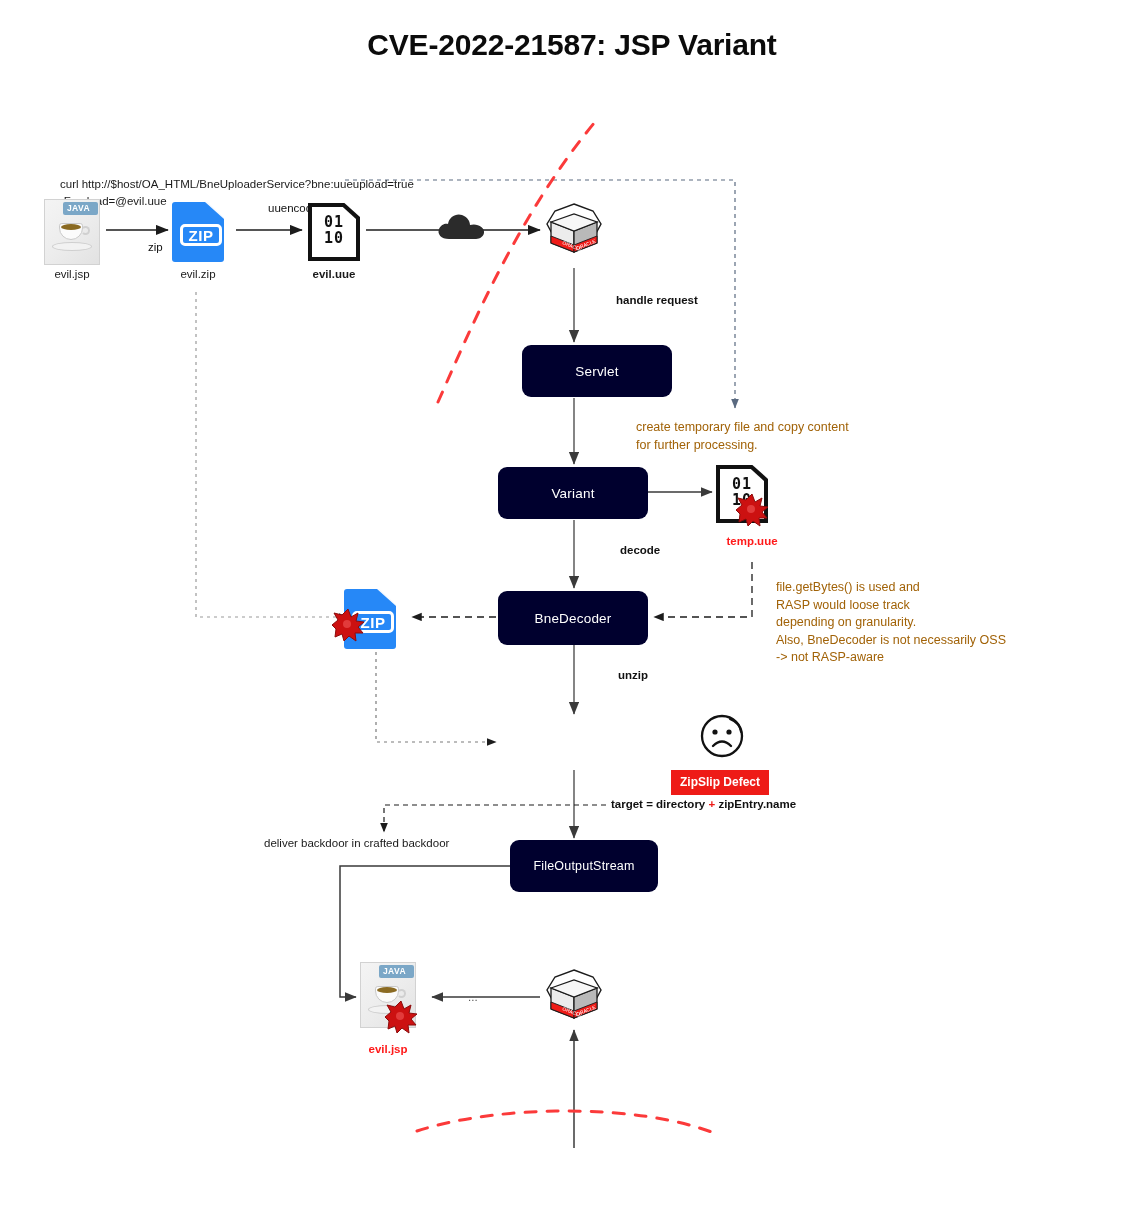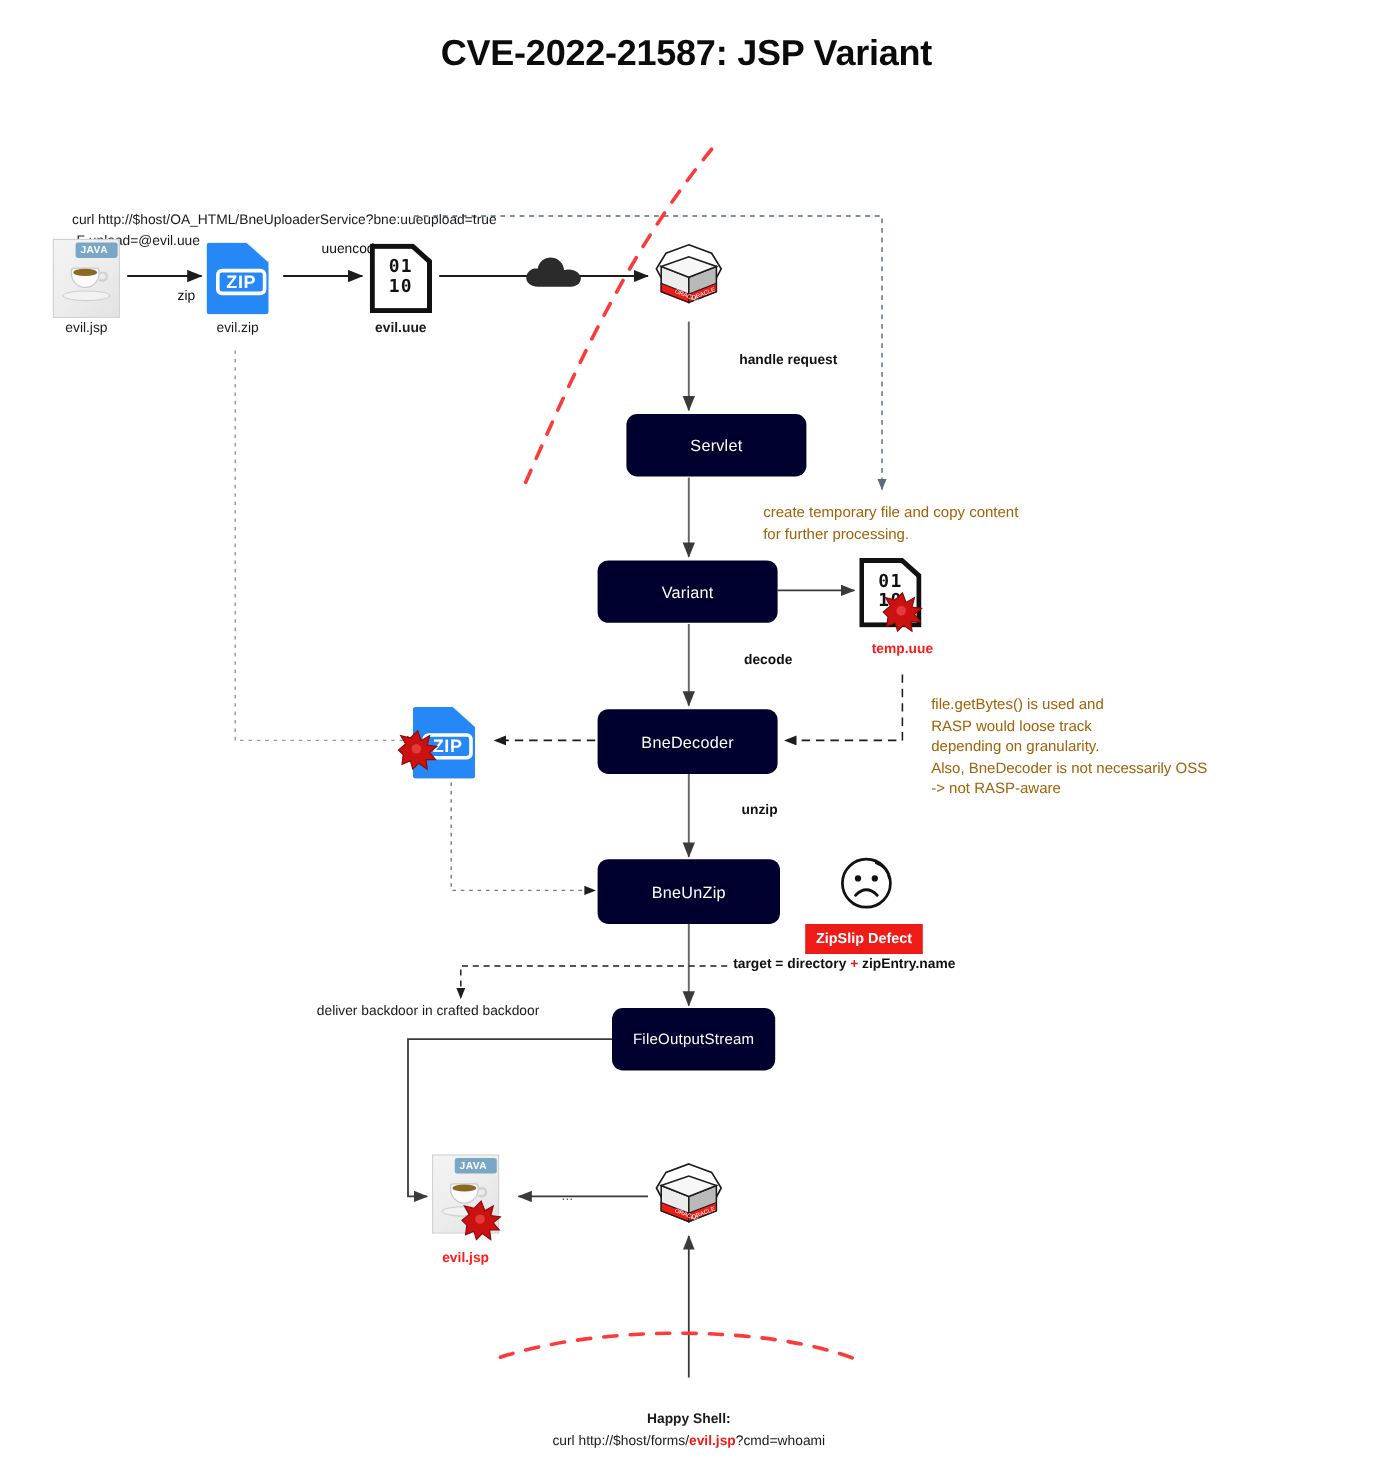--- a/index.html
+++ b/index.html
@@ -325,41 +325,38 @@
   </div>
 
   <div class="note" style="left:776px; top:579px; width:300px;"> file.getBytes() is used and
 RASP would loose track
 depending on granularity.
 Also, BneDecoder is not necessarily OSS
 -&gt; not RASP-aware</div>
 
   <div class="edge-label" style="left:591px; top:669px;">unzip</div>
 
-  <div class="node" style="left:498px; top:716px; width:152px; height:54px;">
-    <span>BneUnZip</span>
-  </div>
 
   <svg class="sad" style="left:699px; top:713px;" viewBox="0 0 46 46">
     <circle cx="23" cy="23" r="20" fill="#ffffff" stroke="#111111" stroke-width="2.3"></circle>
     <circle cx="16" cy="19" r="2.6" fill="#111111"></circle>
     <circle cx="30" cy="19" r="2.6" fill="#111111"></circle>
     <path d="M14,33 Q23,24 32,33" fill="none" stroke="#111111" stroke-width="2.4" stroke-linecap="round"></path>
     <path d="M31,6 Q41,10 42,19" fill="none" stroke="#111111" stroke-width="2" stroke-linecap="round"></path>
   </svg>
 
   <div class="badge" style="left:671px; top:770px;">ZipSlip Defect</div>
 
   <div class="formula" style="left:611px; top:798px;">
     <span>target = directory </span><span class="plus">+</span><span> zipEntry.name</span>
   </div>
 
   <div class="plain-label" style="left:264px; top:837px;">deliver backdoor in crafted backdoor</div>
 
-  <div class="node" style="left:510px; top:840px; width:136px; height:52px;">
+  <div class="node" style="left:510px; top:840px; width:148px; height:52px;">
     <span style="font-size:12.5px;">FileOutputStream</span>
   </div>
 
   <div class="icon jsp-ico" style="left:360px; top:962px;">
     <div class="sheet"></div>
     <div class="java-tag">JAVA</div>
     <div class="cup">
       <div class="saucer"></div>
         <div class="body"></div>
         <div class="coffee"></div>
@@ -378,18 +375,14 @@
     <polygon points="31,4 50,11 58,24 50,39 31,46 12,39 4,24 12,11" fill="#ffffff" stroke="#1c1c1c" stroke-width="1.4"></polygon>
     <polygon points="8,22 31,31 31,52 8,43" fill="#ececec" stroke="#1c1c1c" stroke-width="1.3"></polygon>
     <polygon points="54,22 31,31 31,52 54,43" fill="#b9b9b9" stroke="#1c1c1c" stroke-width="1.3"></polygon>
     <polygon points="8,22 31,14 54,22 31,31" fill="#f7f7f7" stroke="#1c1c1c" stroke-width="1.3"></polygon>
     <polygon points="8,36 31,45 31,52 8,43" fill="#ee1b17" stroke="#1c1c1c" stroke-width="0.9"></polygon>
     <polygon points="54,36 31,45 31,52 54,43" fill="#ee1b17" stroke="#1c1c1c" stroke-width="0.9"></polygon>
     <text x="19" y="44" font-family="Liberation Sans, sans-serif" font-size="5" fill="#ffffff" transform="rotate(21 19 44)">ORACLE</text>
     <text x="34" y="50" font-family="Liberation Sans, sans-serif" font-size="5" fill="#ffffff" transform="rotate(-21 34 50)">ORACLE</text>
   </svg>
 
-  <div class="shell" style="left:374px; top:1174px;">
-    <span class="hdr">Happy Shell:</span>
-    <span><span>curl http://$host/forms/</span><span class="red">evil.jsp</span><span>?cmd=whoami</span></span>
-  </div>
 
 </div>
 
 </body></html>

